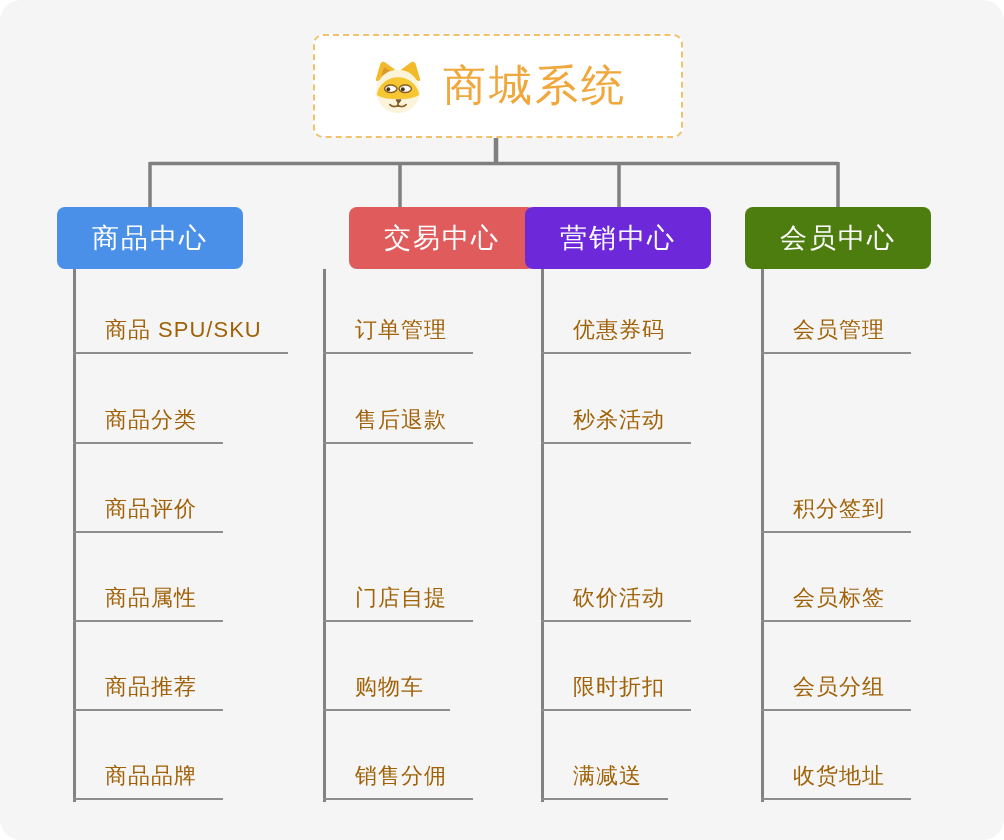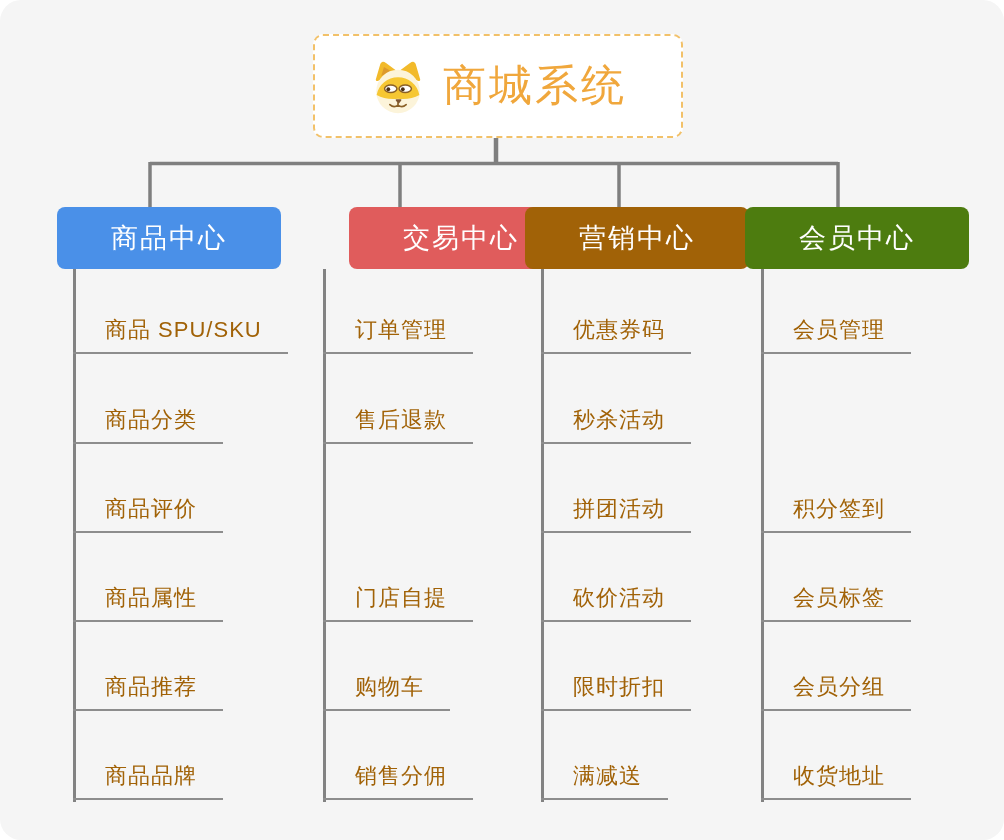--- a/index.html
+++ b/index.html
@@ -12,21 +12,21 @@
     position:absolute;left:313px;top:34px;width:370px;height:104px;
     background:#ffffff;border:2px dashed #f2c169;border-radius:10px;
     box-sizing:border-box;display:flex;align-items:center;justify-content:center;gap:16px;
   }
   .dog{width:58px;height:56px;display:inline-flex;}
   .root-title{font-size:43px;letter-spacing:3px;font-weight:500;}
 
   
   .col{position:absolute;top:0;width:250px;height:840px;}
   .branch-head{
-    position:absolute;left:0;top:207px;width:224px;height:62px;
+    position:absolute;left:0;top:207px;width:186px;height:62px;
     border-radius:8px;display:flex;align-items:center;justify-content:center;
     color:#ffffff;font-size:27px;letter-spacing:2px;
   }
   .trunk{
     position:absolute;left:16px;top:269px;width:3px;height:533px;
     background:#828282;
   }
   .leaf{
     position:absolute;left:16px;transform:translateY(-100%);
     white-space:nowrap;
@@ -87,25 +87,24 @@
     <div class="branch-head" style="background-color: rgb(224, 92, 92); margin-left: 42px;">交易中心</div>
     <div class="trunk"></div>
     <div class="leaf t1">订单管理</div>
     <div class="leaf t2">售后退款</div>
     <div class="leaf t4">门店自提</div>
     <div class="leaf t5">购物车</div>
     <div class="leaf t6">销售分佣</div>
   </div>
 
   <div class="col" style="left:525px">
-    <div class="branch-head" style="background-color: #a16207;">营销中心</div>
+    <div class="branch-head" style="background-color: #6d28d9;">营销中心</div>
     <div class="trunk"></div>
     <div class="leaf t1">优惠券码</div>
     <div class="leaf t2">秒杀活动</div>
-    <div class="leaf t3">拼团活动</div>
     <div class="leaf t4">砍价活动</div>
     <div class="leaf t5">限时折扣</div>
     <div class="leaf t6">满减送</div>
   </div>
 
   <div class="col" style="left:745px">
     <div class="branch-head" style="background-color: #4d7c0f;">会员中心</div>
     <div class="trunk"></div>
     <div class="leaf t1">会员管理</div>
     <div class="leaf t3">积分签到</div>

